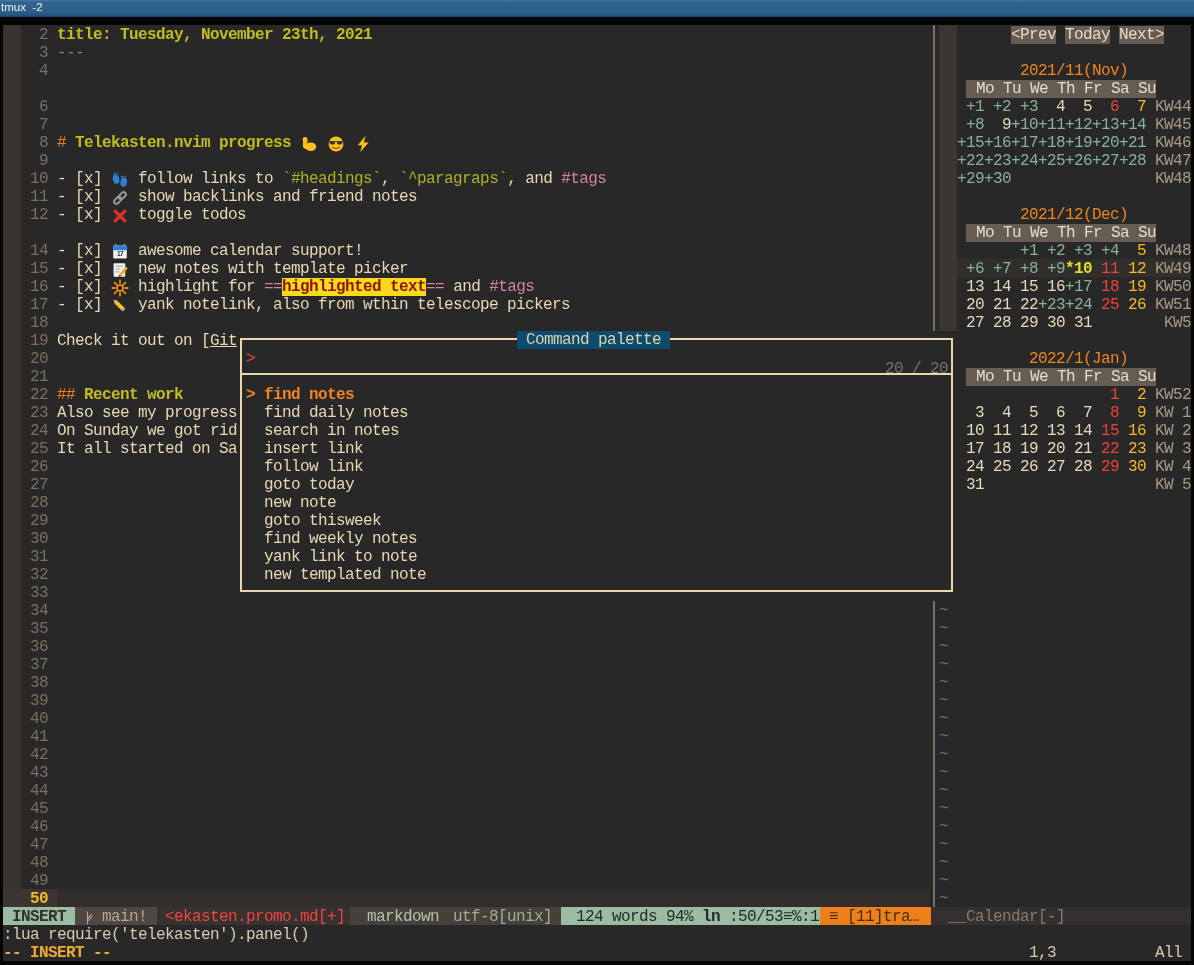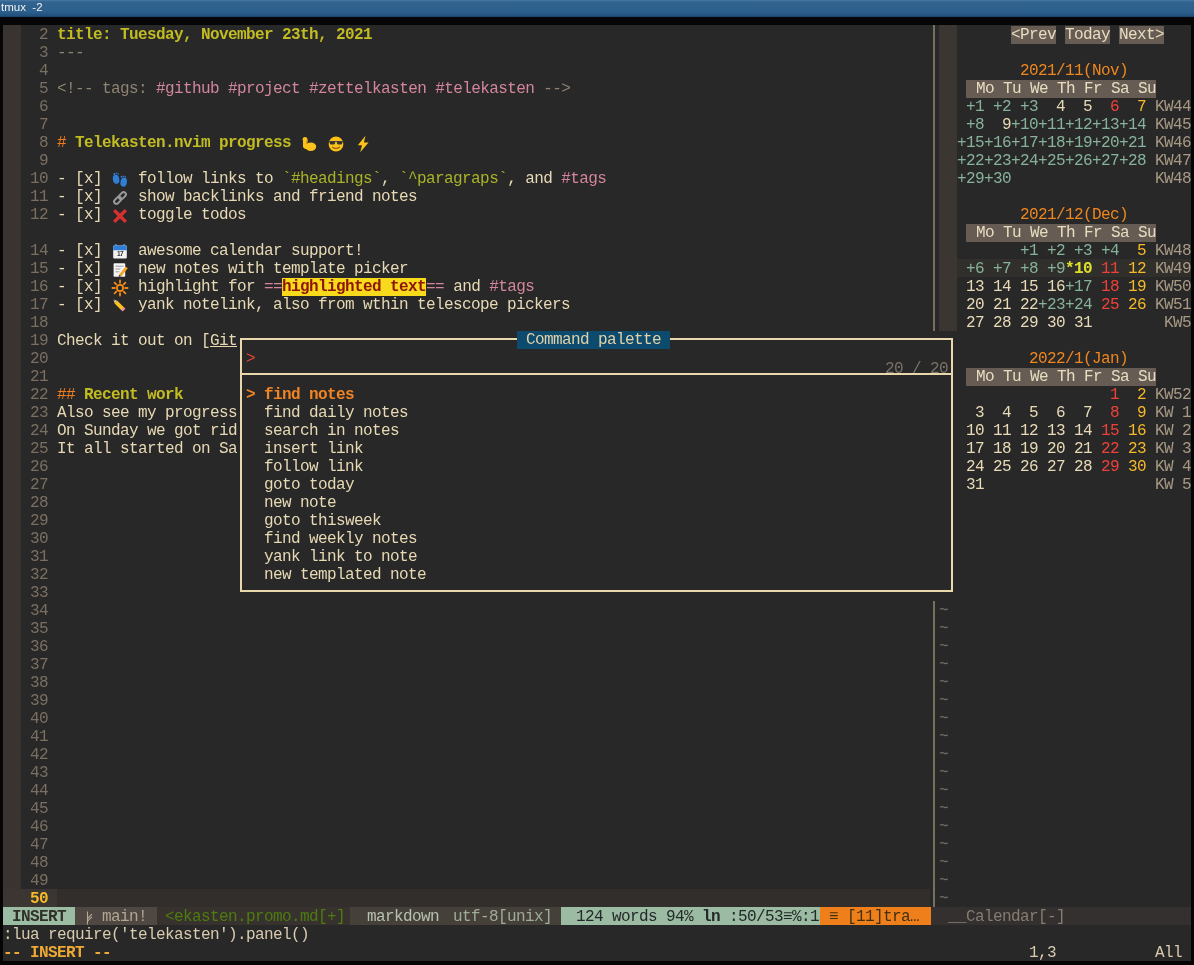--- a/index.html
+++ b/index.html
@@ -56,21 +56,20 @@
 <div id="term"></div>
 <div id="lstrip"></div>
 <div id="rstrip"></div>
 <div id="vsep"></div>
 <div id="curline"></div>
 <div id="curnum"></div>
 <div style="position:absolute;left:957px;top:259px;width:234px;height:18px;background:#302f2b"></div>
 <div class="r" style="top:26px;left:3px"><span class="ln">    2 </span><span class="ol">title: Tuesday, November 23th, 2021</span></div>
 <div class="r" style="top:44px;left:3px"><span class="ln">    3 </span><span class="gy">---</span></div>
 <div class="r" style="top:62px;left:3px"><span class="ln">    4 </span></div>
-<div class="r" style="top:80px;left:3px"><span class="ln">    5 </span><span class="gy">&lt;!-- tags: </span><span class="pk">#github</span> <span class="pk">#project</span> <span class="pk">#zettelkasten</span> <span class="pk">#telekasten</span><span class="gy"> --&gt;</span></div>
 <div class="r" style="top:98px;left:3px"><span class="ln">    6 </span></div>
 <div class="r" style="top:116px;left:3px"><span class="ln">    7 </span></div>
 <div class="r" style="top:134px;left:3px"><span class="ln">    8 </span><span class="or">#</span> <span class="ol">Telekasten.nvim progress</span> <span class="em"><svg width="18" height="18" viewBox="0 0 18 18">
           <g fill="#fcc21b">
             <circle cx="5" cy="4.3" r="2.4"></circle>
             <rect x="3.0" y="3.8" width="3.6" height="9.5" rx="1.8"></rect>
             <ellipse cx="10.8" cy="11.7" rx="5.4" ry="4.2"></ellipse>
             <rect x="4.6" y="8.6" width="6" height="5.4"></rect>
           </g>
           <path d="M6.6 4.4 C7.8 5.6 7.4 7.6 5.9 8.4" fill="none" stroke="#e2a713" stroke-width="1.1"></path>
@@ -246,21 +245,21 @@
 <div style="position:absolute;top:908px;left:84px;width:10px;height:18px">
       <svg width="10" height="15" viewBox="0 0 10 15" style="position:absolute;top:2px;left:0">
         <g fill="none" stroke="#b5ab97" stroke-width="1.1">
           <path d="M3.5 1.5 v13"></path>
           <path d="M3.5 8.5 L8 4.2"></path>
           <path d="M3.5 11.2 L8 6.9"></path>
         </g>
       </svg>
     </div>
 <div class="r" style="top:908px;left:102px"><span style="color:#b3a792">main!</span></div>
-<div class="r" style="top:908px;left:165px"><span style="color:#4d7c0f">&lt;ekasten.promo.md[+]</span></div>
+<div class="r" style="top:908px;left:165px"><span style="color:#ef4444">&lt;ekasten.promo.md[+]</span></div>
 <div class="r" style="top:908px;left:367px"><span style="color:#b7c1b0">markdown</span></div>
 <div class="r" style="top:908px;left:453px"><span style="color:#9fac98">utf-8[unix]</span></div>
 <div class="r" style="top:908px;left:576px"><span style="color:#23282a">124 words 94% <b>ln</b> :50/53<b>≡</b>%:1</span></div>
 <div class="r" style="top:908px;left:829px"><span style="color:#40300f">≡ [11]tra…</span></div>
 <div class="r" style="top:908px;left:948px"><span style="color:#867c6f">__Calendar[-]</span></div>
 
 <div class="r" style="top:926px;left:3px"><span style="color:#d8cbae">:lua require('telekasten').panel()</span></div>
 <div class="r" style="top:944px;left:3px"><span style="color:#eda934;font-weight:bold">-- INSERT --</span></div>
 <div class="r" style="top:944px;left:1029px"><span style="color:#d8cbae">1,3</span></div>
 <div class="r" style="top:944px;left:1155px"><span style="color:#d8cbae">All</span></div>

